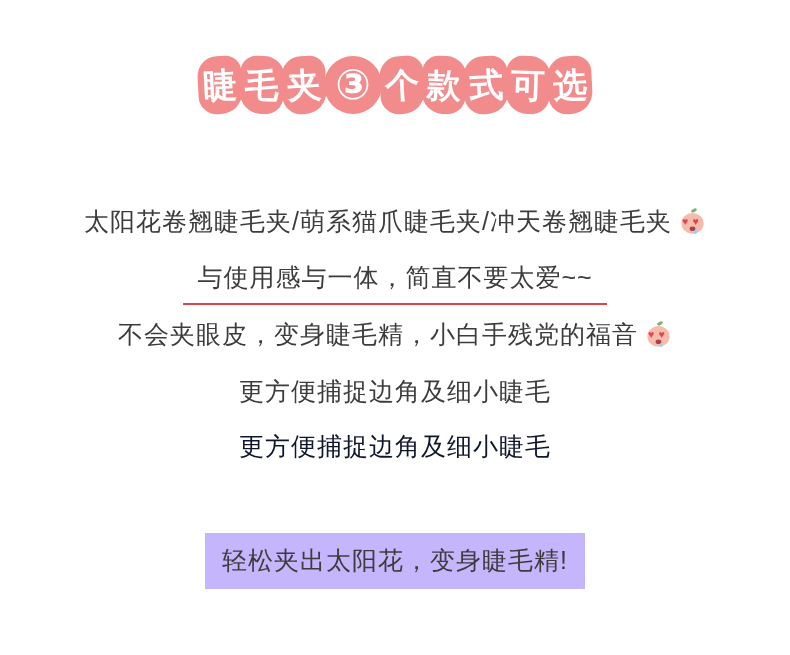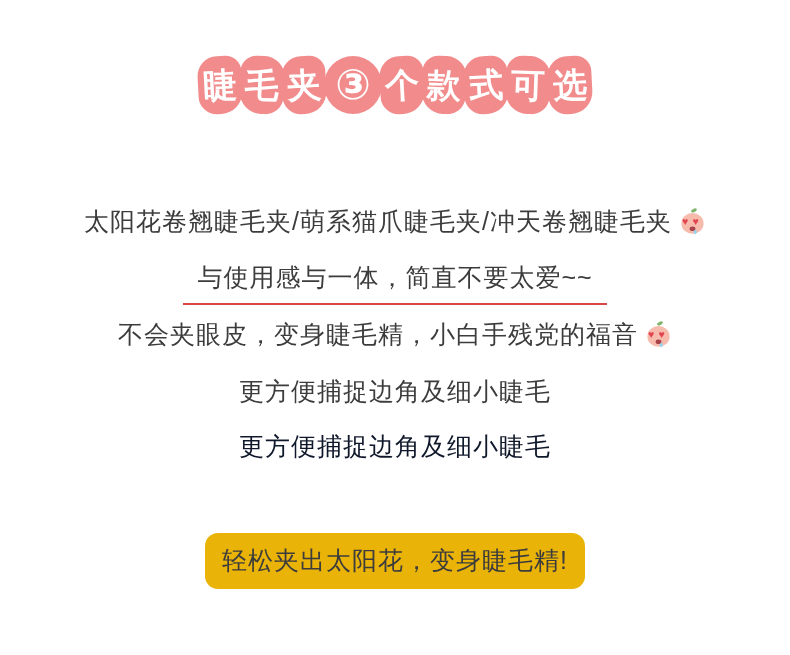--- a/index.html
+++ b/index.html
@@ -77,23 +77,22 @@
   .line-6 { top: 484px; }
   .line-7 { top: 533px; }
 
   .underline-wrap {
     display: inline-block;
     padding: 0 14px 9px 14px;
     border-bottom: 2px solid #D94444;
   }
   .highlight-wrap {
     display: inline-block;
-    background: #eab308;
+    background: #c4b5fd;
     padding: 10px 17px 12px 17px;
-    border-radius: 13px;
   }
 
   .emoji {
     display: inline-block;
     width: 27px;
     height: 29px;
     margin-left: 7px;
     vertical-align: -6px;
   }
 </style>

